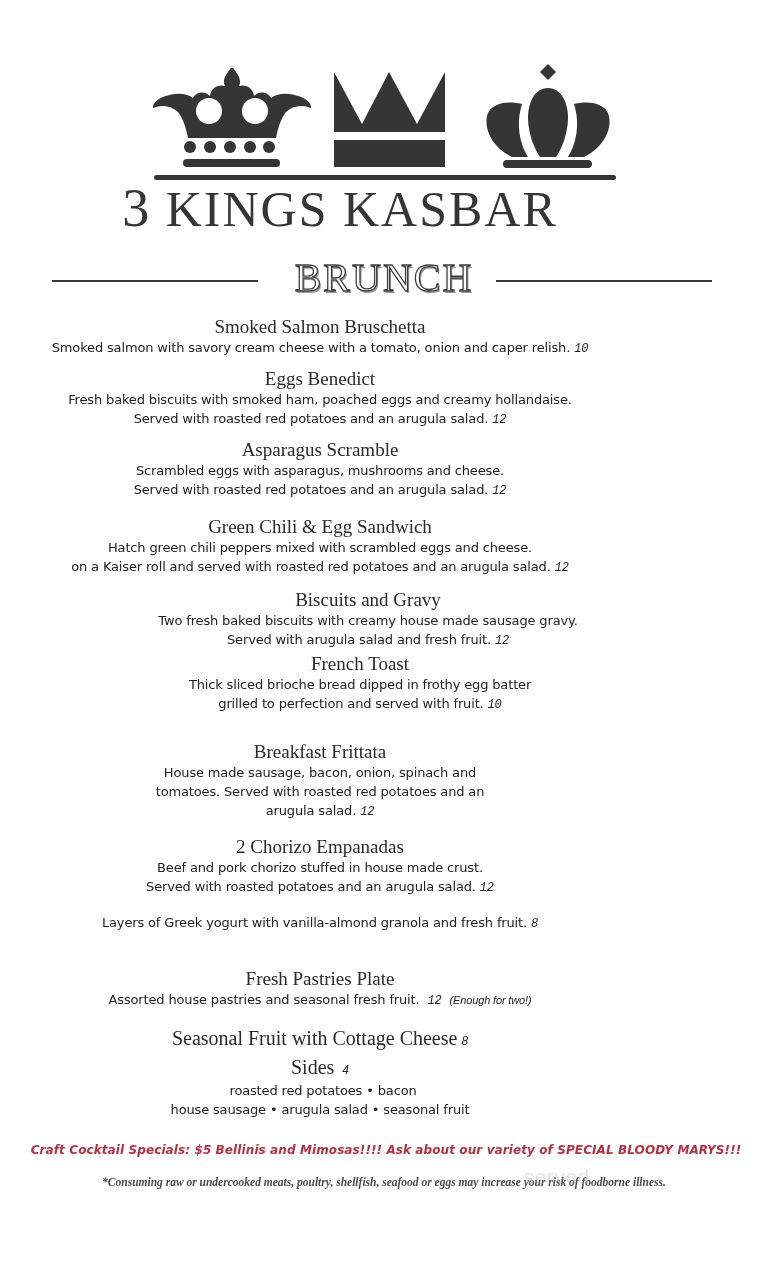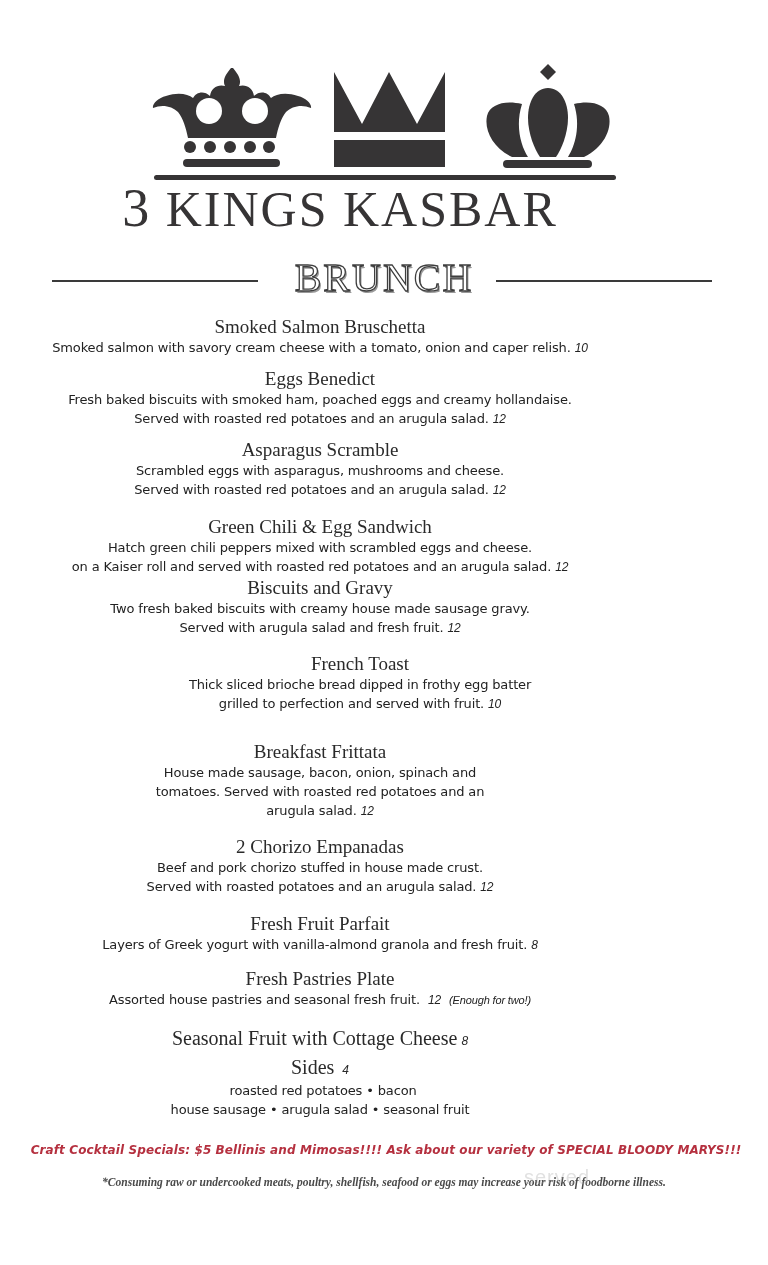--- a/index.html
+++ b/index.html
@@ -22,21 +22,21 @@
     .item { position: absolute; left: 0; width: 640px; text-align: center; }
     .item-name {
       font-family: "Liberation Serif", serif; font-size: 19px; color: #2a2a2a;
       line-height: 22px; display: block;
     }
     .item-desc {
       font-family: "DejaVu Sans", sans-serif; font-size: 13px; color: #222;
       line-height: 19px; display: block; letter-spacing: -0.15px;
     }
     .price {
-      font-family: Liberation Sans, sans-serif; font-style: italic; font-size: 12px; color: #222;
+      font-family: Liberation Mono, monospace; font-style: italic; font-size: 12px; color: #222;
       margin-left: 4px;
       text-align: center;
     }
     .note { font-family: "Liberation Sans", sans-serif; font-style: italic; font-size: 11px; margin-left: 8px; }
     .name-price { font-family: "Liberation Sans", sans-serif; font-style: italic; font-size: 12px; margin-left: 4px; }
     .cocktail {
       position: absolute; left: 0; width: 768px; top: 1143px; text-align: center;
       font-family: "DejaVu Sans", sans-serif; font-style: italic; font-weight: bold;
       font-size: 12px; color: #b5303f; letter-spacing: 0.1px; padding-left: 4px; box-sizing: border-box;
     }
@@ -112,21 +112,21 @@
   <span class="item-desc">Scrambled eggs with asparagus, mushrooms and cheese.</span>
   <span class="item-desc"><span>Served with roasted red potatoes and an arugula salad.</span><span class="price">12</span></span>
 </div>
 
 <div class="item" style="top:516px;">
   <span class="item-name">Green Chili &amp; Egg Sandwich</span>
   <span class="item-desc">Hatch green chili peppers mixed with scrambled eggs and cheese.</span>
   <span class="item-desc"><span>on a Kaiser roll and served with roasted red potatoes and an arugula salad.</span><span class="price">12</span></span>
 </div>
 
-<div class="item" style="top:577px;">
+<div class="item" style="top:589px;margin-left:48px;">
   <span class="item-name">Biscuits and  Gravy</span>
   <span class="item-desc">Two fresh baked biscuits with creamy house made sausage gravy.</span>
   <span class="item-desc"><span>Served with arugula salad and fresh fruit.</span><span class="price">12</span></span>
 </div>
 
 <div class="item" style="top:653px;margin-left:40px;">
   <span class="item-name">French Toast</span>
   <span class="item-desc">Thick sliced brioche bread dipped in frothy egg batter</span>
   <span class="item-desc"><span>grilled to perfection and served with fruit.</span><span class="price">10</span></span>
 </div>
@@ -138,21 +138,20 @@
   <span class="item-desc"><span>arugula salad.</span><span class="price">12</span></span>
 </div>
 
 <div class="item" style="top:836px;">
   <span class="item-name">2 Chorizo Empanadas</span>
   <span class="item-desc">Beef and pork chorizo stuffed in house made crust.</span>
   <span class="item-desc"><span>Served with roasted potatoes and an arugula salad.</span><span class="price">12</span></span>
 </div>
 
 <div class="item" style="top:913px;">
-  <span class="item-name">Fresh Fruit Parfait</span>
   <span class="item-desc"><span>Layers of Greek yogurt with vanilla-almond granola and fresh fruit.</span><span class="price">8</span></span>
 </div>
 
 <div class="item" style="top:968px;">
   <span class="item-name">Fresh Pastries  Plate</span>
   <span class="item-desc"><span>Assorted house pastries and seasonal fresh fruit.</span><span class="price" style="margin-left:8px;">12</span><span class="note">(Enough for two!)</span></span>
 </div>
 
 <div class="item" style="top:1027px;">
   <span class="item-name" style="font-size:20px;"><span>Seasonal Fruit with Cottage Cheese</span><span class="name-price">8</span></span>

